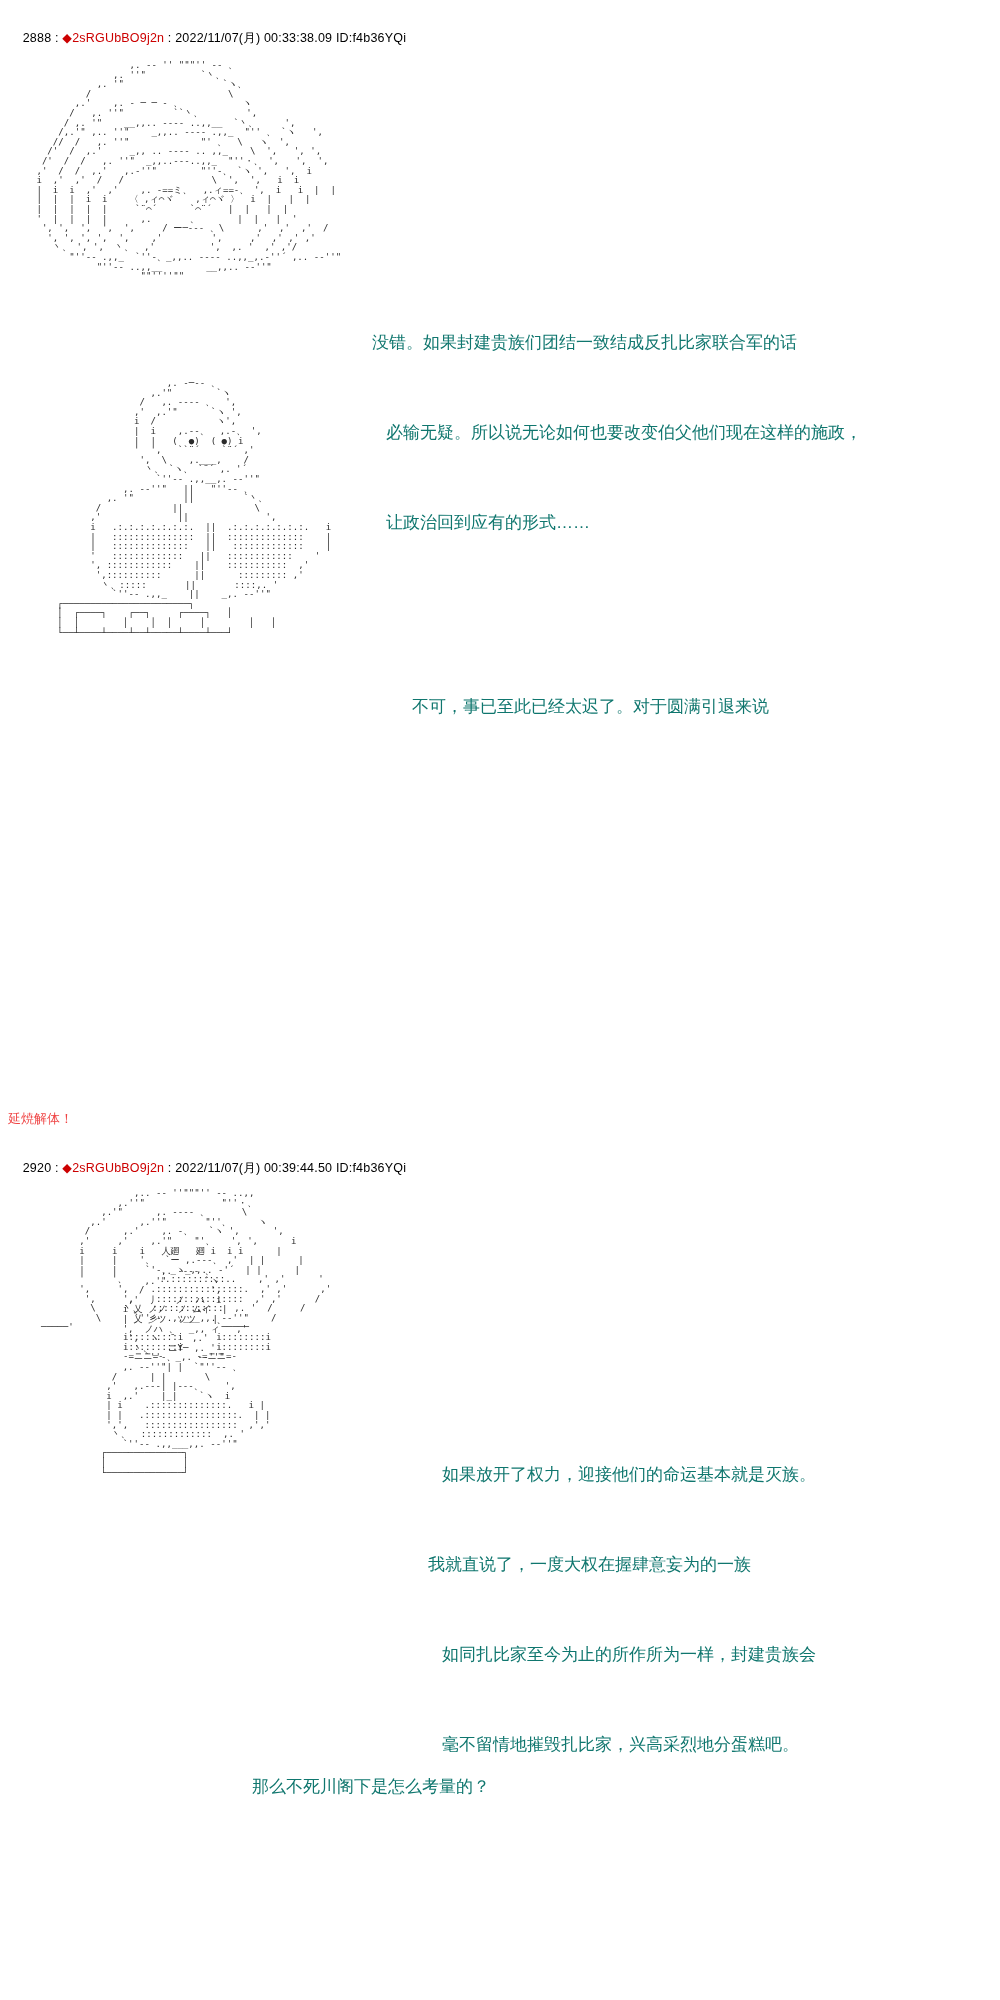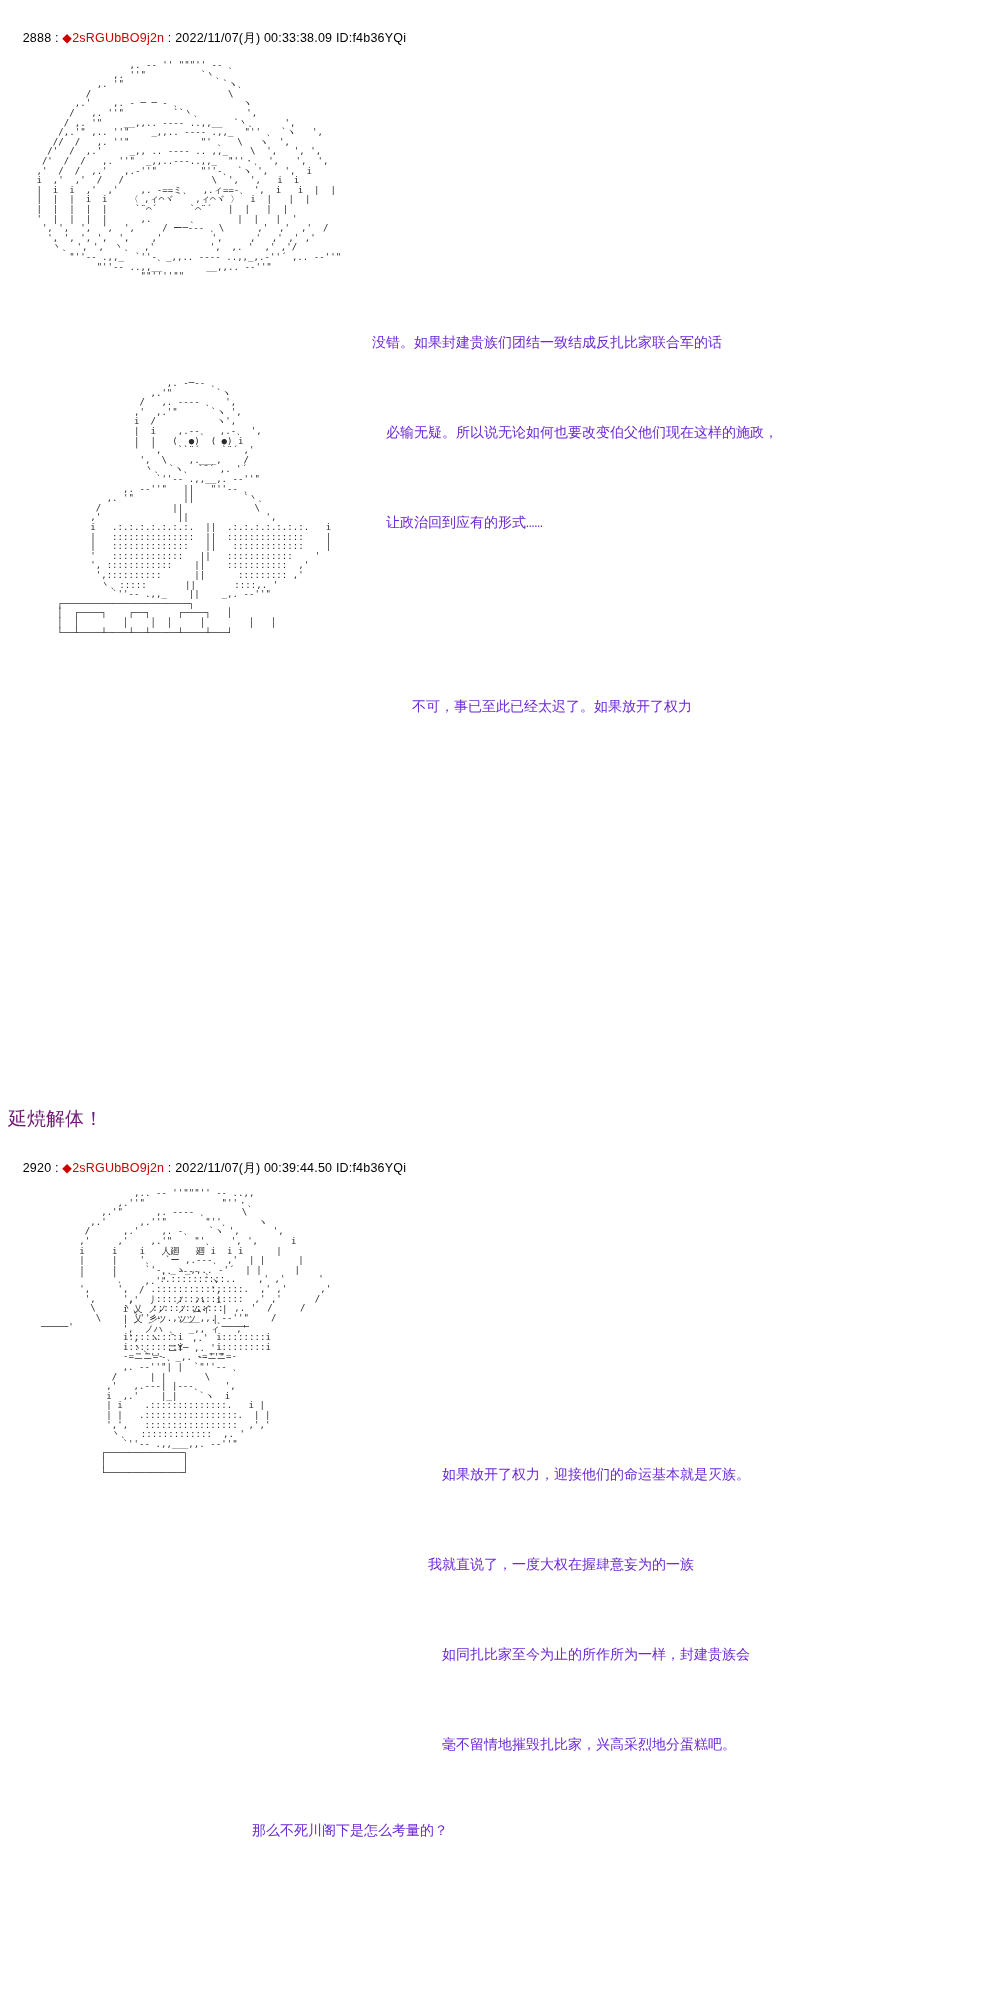--- a/index.html
+++ b/index.html
@@ -36,44 +36,44 @@
   .post-header .trip {
     color: #cc0000;
   }
   .post-header .anon-name {
     color: #2e7d32;
   }
   .post-header .date { color: #000000; }
   .post-header .uid { color: #000000; }
 
   .post-body-text {
-    font-size: 19px;
+    font-size: 13px;
     line-height: 17px;
-    color: #701a75;
+    color: #ef4444;
     white-space: pre;
   }
 
   
   .aa {
     font-family: "DejaVu Sans Mono", "Liberation Mono", monospace;
     font-size: 9.1px;
     line-height: 9.6px;
     white-space: pre;
     color: #2b2b2b;
     letter-spacing: 0px;
     position: absolute;
   }
 
   
   .dialogue {
     position: absolute;
-    font-family: Liberation Mono, monospace;
-    font-size: 14px;
+    font-family: Liberation Sans, sans-serif;
+    font-size: 17px;
     line-height: 30px;
-    color: #6d28d9;
+    color: #0f766e;
     white-space: pre;
   }
   .dialogue .ln { display: block; }
   .dialogue .ln.indent { padding-left: 14px; }
 
   .hdr-abs { position: absolute; }
 </style>
 </head>
 <body>
 
@@ -135,21 +135,21 @@
            ', ::::::::::::    ||    :::::::::::  ,'
             ',::::::::::      ||      ::::::::: ,'
              丶、:::::       ||       ::::,. '
                `''‐- .,,_    ||    _,. -‐''"
      ┌───────────────────────┐
      │  ┌────┐    ┌──┐     ┌────┐   │
      │  │        │    │  │     │        │   │
      └──┴────┴────┴──┴─────┴────┴───┘</pre>
 
   <div class="dialogue" style="left:412px; top:632px;">
-    <span class="ln">不可，事已至此已经太迟了。如果放开了权力</span>
+    <span class="ln">不可，事已至此已经太迟了。对于圆满引退来说</span>
   </div>
 
   <div class="post-body-text hdr-abs" style="left:8px; top:1110px;">延焼解体！</div>
 
   <div class="post-header hdr-abs" style="left:8px; top:1144px;">
     <span class="num">2920</span><span class="sep"> : </span><span class="trip">◆2sRGUbBO9j2n</span><span class="sep"> : </span><span class="date">2022/11/07(月) 00:39:44.50</span><span> </span><span class="uid">ID:f4b36YQi</span>
   </div>
 
   <pre class="aa" style="left:30px; top:1180px;">                   ,.. -‐ ''"""'' ‐- ..,,
                 ,.''"              "''・、
@@ -193,17 +193,17 @@
            i  ,.'    |_|    `ヽ  i
            | i    .::::::::::::::.   i |
            | |   .:::::::::::::::::.  | |
            ',',   :::::::::::::::::  ,','
             丶、  :::::::::::::  ,. '
               `''‐- .,,___,,. -‐''"
           ┌──────────────┐
           │              │
           └──────────────┘</pre>
 
-  <div class="dialogue" style="left:252px; top:1756px;">
+  <div class="dialogue" style="left:252px; top:1712px;">
     <span class="ln">那么不死川阁下是怎么考量的？</span>
   </div>
 
 </div>
 
 </body></html>

